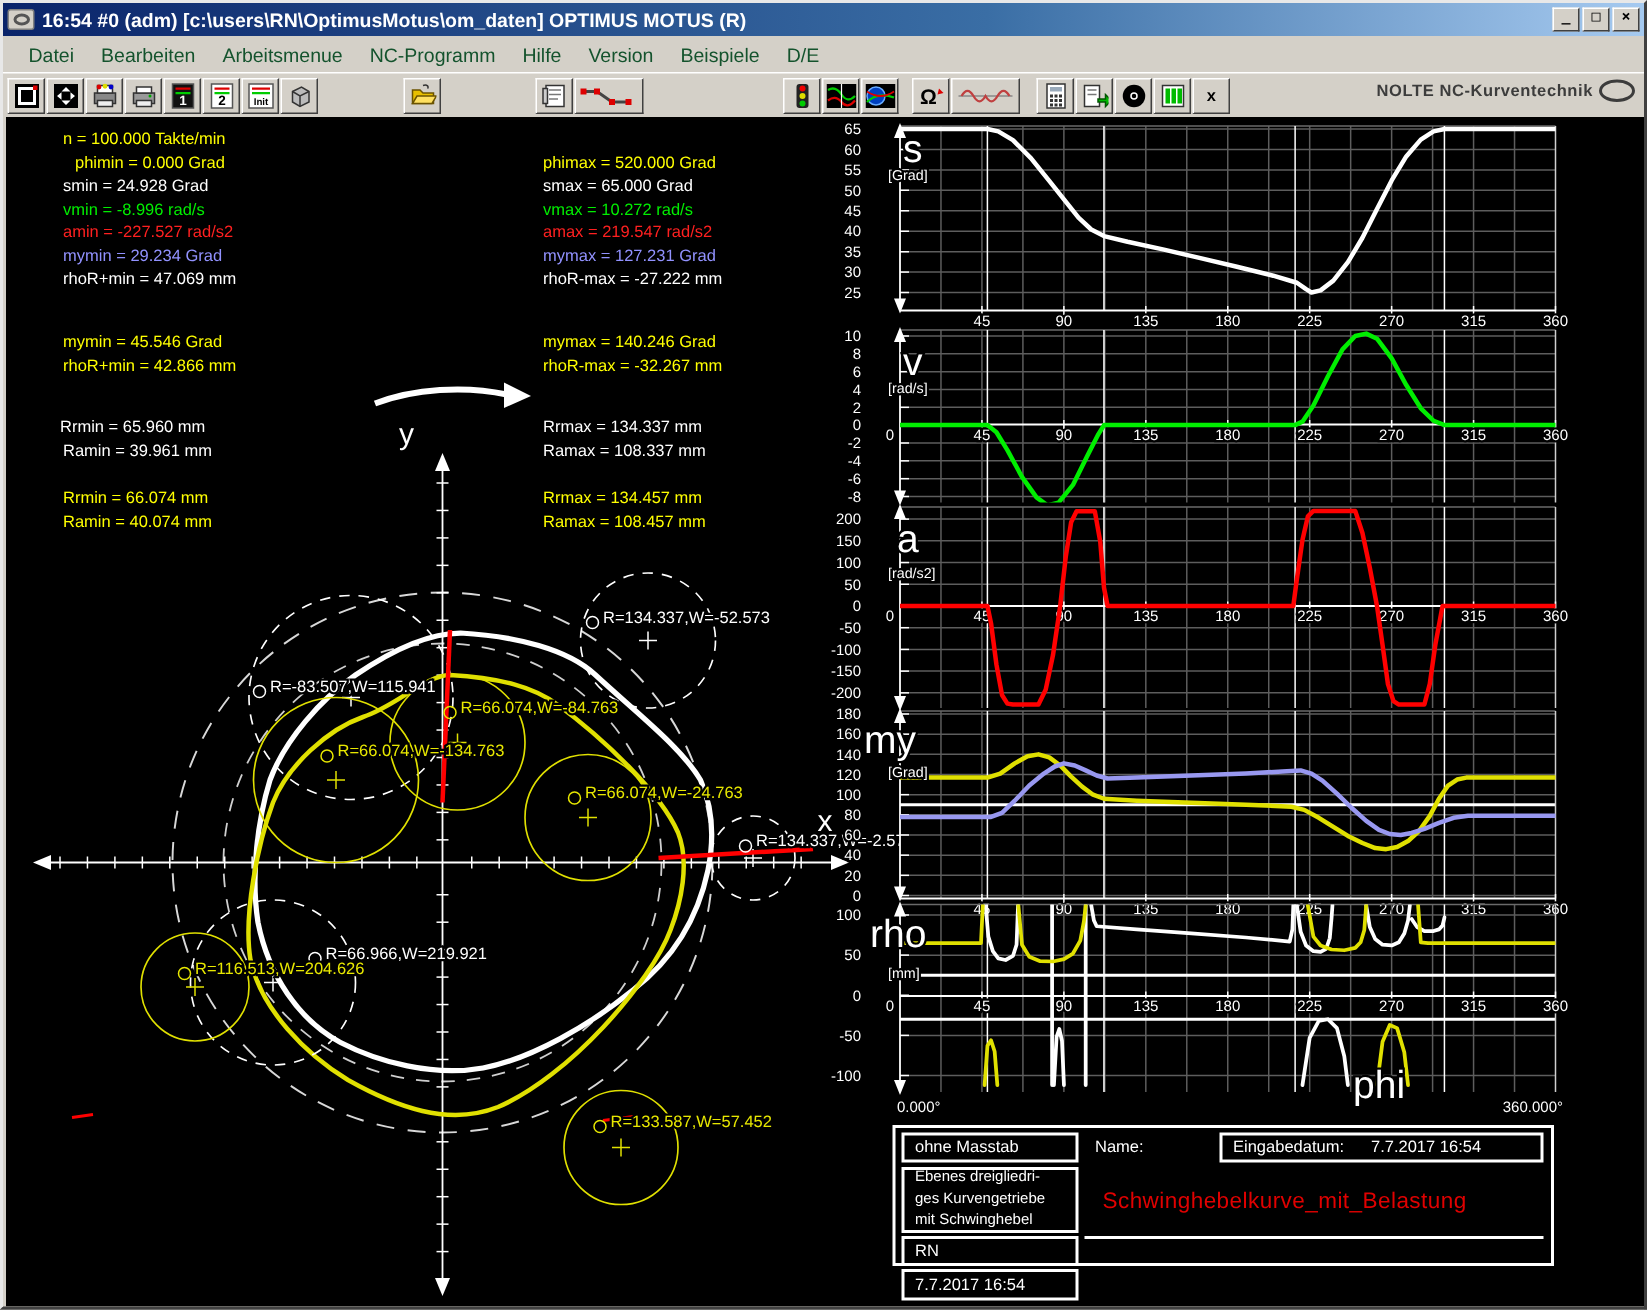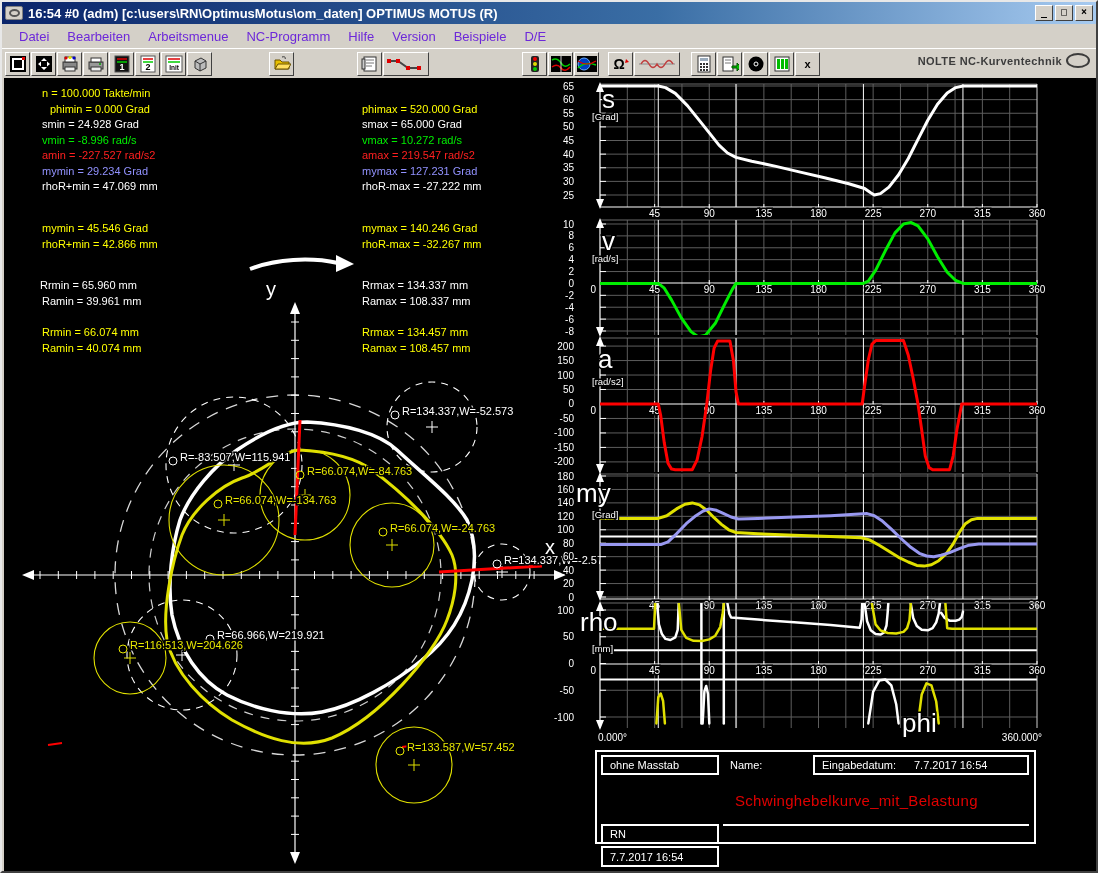--- a/index.html
+++ b/index.html
@@ -9,21 +9,21 @@
     font-family:"Liberation Sans",sans-serif;overflow:hidden;}
   .titlebar{height:22px;background:linear-gradient(90deg,#0a246a,#3a6ea5 60%,#a6caf0);
     display:flex;align-items:center;padding:0 3px;color:#fff;font-weight:bold;font-size:13px;gap:5px;}
   .title-icon{width:18px;height:14px;background:#d4d0c8;border:1px solid #808080;border-radius:2px;
     display:flex;align-items:center;justify-content:center;flex:0 0 auto;}
   .title-icon i{display:block;width:11px;height:8px;border:2px solid #555;border-radius:50%;}
   .title-text{white-space:nowrap;overflow:hidden;flex:1;}
   .title-buttons{display:flex;gap:2px;}
   .tb-btn{width:18px;height:16px;background:#d4d0c8;border:1px solid;border-color:#fff #404040 #404040 #fff;
     color:#000;font-size:10px;line-height:12px;text-align:center;font-weight:bold;font-family:"DejaVu Sans Mono",monospace;}
-  .menubar{height:24px;display:flex;align-items:center;font-size:13px;color:#6d28d9;padding-left:8px;background:#d4d0c8;}
+  .menubar{height:24px;display:flex;align-items:center;font-size:13px;color:#14532d;padding-left:8px;background:#d4d0c8;}
   .menu-item{padding:3px 9px;white-space:nowrap;}
   .toolbar{height:30px;display:flex;align-items:center;padding:2px 3px;background:#d4d0c8;
     border-top:1px solid #fff;position:relative;}
   .tbtn{width:25px;height:24px;border:1px solid;border-color:#fff #404040 #404040 #fff;background:#d4d0c8;
     display:flex;align-items:center;justify-content:center;margin-right:1px;flex:0 0 auto;font-size:11px;font-weight:bold;color:#000;}
   .tbtn.wide{width:46px;}
   .logo{position:absolute;right:6px;top:4px;display:flex;align-items:center;gap:4px;color:#3c3c3c;
     font-size:11px;letter-spacing:.4px;font-weight:bold;}
   .logo i{display:block;width:24px;height:15px;border:2px solid #3c3c3c;border-radius:50%;}
   .main{position:absolute;left:2px;top:76px;width:1094px;height:793px;background:#000;overflow:hidden;}
@@ -760,20 +760,25 @@
         <div class="pline" style="left: 38px; top: 248px; color: rgb(255, 255, 0);">Rrmin = 66.074 mm</div>
         <div class="pline" style="left: 38px; top: 263.5px; color: rgb(255, 255, 0);">Ramin = 40.074 mm</div>
         <div class="pline" style="left: 358px; top: 248px; color: rgb(255, 255, 0);">Rrmax = 134.457 mm</div>
         <div class="pline" style="left: 358px; top: 263.5px; color: rgb(255, 255, 0);">Ramax = 108.457 mm</div>
       </div>
 
     <div class="footer">
       <div class="fcell" style="left:4px;top:3px;width:118px;height:20px">
           <span>ohne Masstab</span>
         </div>
+      <div class="fcell fdesc" style="left:4px;top:26px;width:118px;height:44px">
+        <span>Ebenes dreigliedri-</span>
+        <span>ges Kurvengetriebe</span>
+        <span>mit Schwinghebel</span>
+      </div>
       <div class="fcell" style="left:4px;top:72px;width:118px;height:20px">
           <span>RN</span>
         </div>
       <div class="fcell" style="left:4px;top:94px;width:118px;height:21px">
           <span>7.7.2017 16:54</span>
         </div>
       <div class="fcell" style="left:126px;top:3px;width:88px;height:20px;border:none">
           <span>Name:</span>
         </div>
       <div class="fcell" style="left:216px;top:3px;width:216px;height:20px;gap:18px">

